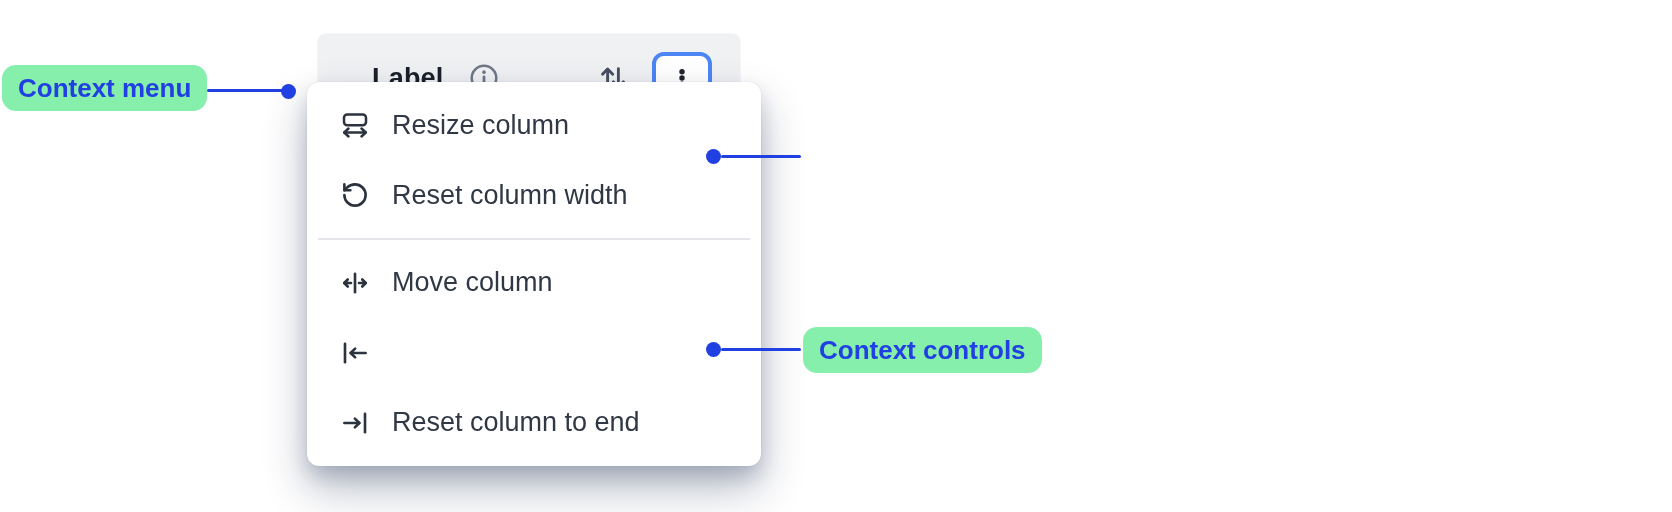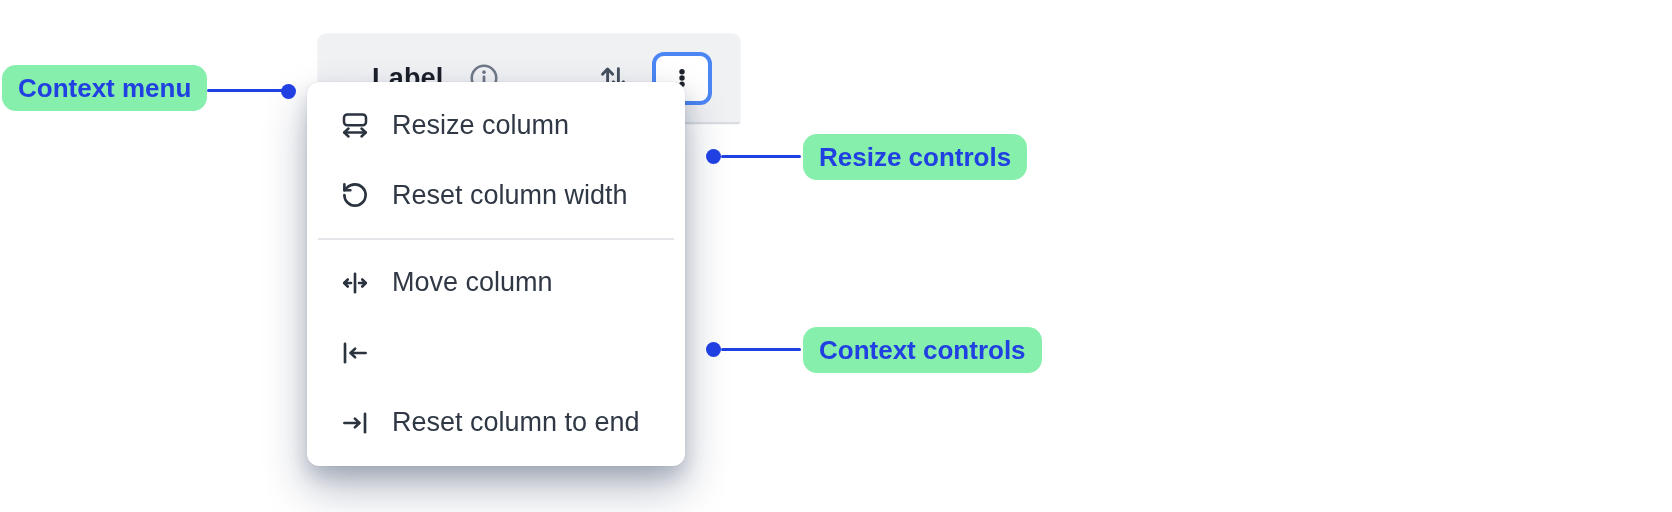--- a/index.html
+++ b/index.html
@@ -26,21 +26,21 @@
   .sort-icon{color:#454f5e;width:34px;height:34px;}
   .kebab-btn{
     margin-left:22px;width:60px;height:53px;background:#ffffff;
     border:4.5px solid #4c86f5;border-radius:12px;box-sizing:border-box;
     display:flex;align-items:center;justify-content:center;cursor:pointer;
     padding:0;
   }
   .kebab-btn svg{color:#20242c;}
   
   .context-menu{
-    position:absolute;left:307px;top:82px;width:378px;box-sizing:border-box;
+    position:absolute;left:307px;top:82px;width:454px;box-sizing:border-box;
     background:#ffffff;border-radius:12px;padding:8px 0;z-index:2;
     box-shadow:0 0 1px rgba(9,30,66,0.22),0 10px 18px rgba(9,30,66,0.15),0 22px 44px rgba(9,30,66,0.30);
   }
   .menu-item{
     height:70px;display:flex;align-items:center;gap:22px;
     padding:0 20px 0 33px;font-size:27px;color:#2f3844;cursor:pointer;
     white-space:nowrap;
   }
   .menu-item .icon{width:30px;height:30px;color:#2b333f;}
   .menu-divider{height:1.5px;background:#e4e6ea;margin:8px 11px;}
@@ -154,21 +154,20 @@
       </span>
       <span>Reset column to end</span>
     </div>
 
   </div>
 
   <div class="pill pill-context">Context menu</div>
   <div class="conn-line line-context"></div>
   <div class="conn-dot dot-context"></div>
 
-  <div class="pill pill-resize">Resize controls</div>
   <div class="conn-line line-resize"></div>
   <div class="conn-dot dot-resize"></div>
 
   <div class="pill pill-move">Context controls</div>
   <div class="conn-line line-move"></div>
   <div class="conn-dot dot-move"></div>
 
 </div>
 
 </body></html>

